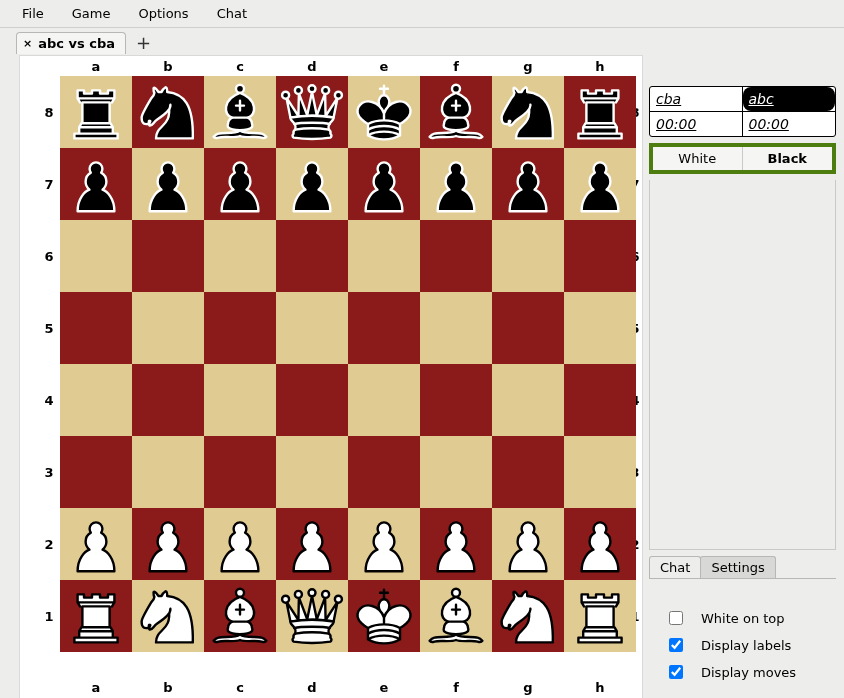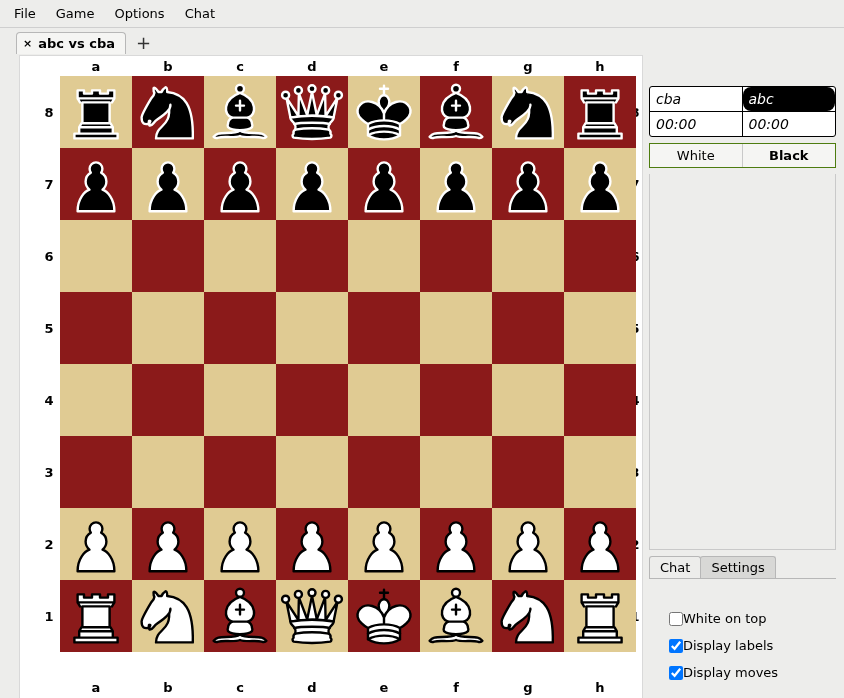--- a/index.html
+++ b/index.html
@@ -12,21 +12,21 @@
     overflow: hidden;
     color: #000;
   }
   .menubar {
     display: flex;
     gap: 4px;
     padding: 4px 6px;
     background: #ededeb;
     border-bottom: 1px solid #cfcfcf;
   }
-  .menubar .menu-item { padding: 2px 8px; cursor: default; }
+  .menubar .menu-item { padding: 2px 8px; cursor: default; margin-left: 8px; }
   .tabbar {
     display: flex;
     align-items: center;
     padding: 4px 10px 0 16px;
     gap: 6px;
     background: #ededeb;
   }
   .game-tab {
     display: flex;
     align-items: center;
@@ -101,27 +101,27 @@
   
   .side-pane { flex: 1; padding: 4px 8px 4px 4px; display: flex; flex-direction: column; gap: 6px; }
   .clock-box {
     margin-top: 28px;
     border: 1px solid #000;
     background: #fff;
     border-radius: 3px;
     overflow: hidden;
   }
   .clock-row { display: grid; grid-template-columns: 1fr 1fr; }
-  .clock-cell { padding: 4px 6px; border-right: 1px solid #000; font-style: italic; font-size: 14px; }
+  .clock-cell { padding: 4px 6px; border-right: 1px solid #000; font-style: italic; font-size: 14px; text-decoration: underline; }
   .clock-cell:last-child { border-right: none; border-radius: 8px; }
   .name-black-cell { background: #000; color: #fff; }
   .clock-row.times { border-top: 1px solid #000; }
   .move-header {
     display: grid; grid-template-columns: 1fr 1fr;
-    border: 1px solid #4d7c0f;
+    border: 4px solid #4d7c0f;
     background: #f5f5f3;
   }
   .move-header div {
     text-align: center; padding: 4px 0;
     border-right: 1px solid #c9c9c9;
   }
   .move-header div:last-child { border-right: none; font-weight: bold; }
   .move-list {
     flex: 1; border: 1px solid #c9c9c9; border-top: none;
     background: #ededeb;
@@ -135,21 +135,21 @@
     background: #ededeb;
     margin-right: -1px;
     border-radius: 3px 3px 0 0;
   }
   .tab-strip .tab.active { background: #d8d8d6; }
   .settings-body {
     border: 0px solid #b7b7b7; border-top: none;
     padding: 20px 8px 8px 20px;
     background: #ededeb;
   }
-  .opt-row { display: flex; align-items: center; gap: 0; padding: 6px 0; font-size: 13px; }
+  .opt-row { display: flex; align-items: flex-start; gap: 18px; padding: 6px 0; font-size: 13px; }
   .opt-row input { width: 14px; height: 14px; }
 </style>
 </head>
 <body>
 
 <div class="menubar" id="menubar">
     <span class="menu-item">File</span>
     <span class="menu-item">Game</span>
     <span class="menu-item">Options</span>
     <span class="menu-item">Chat</span>

